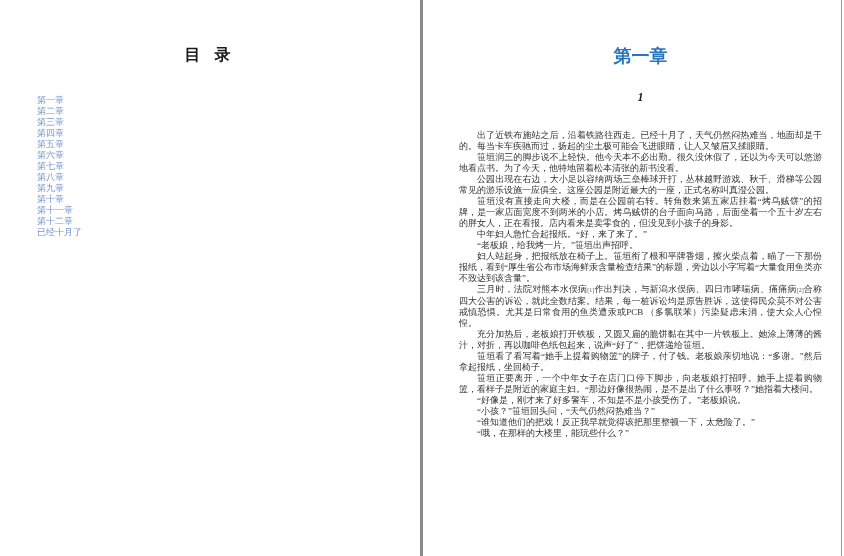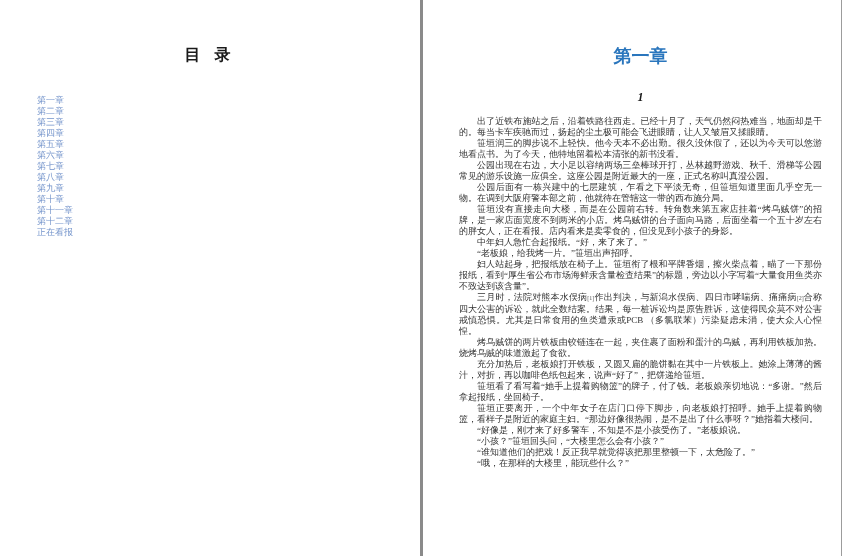--- a/index.html
+++ b/index.html
@@ -81,21 +81,21 @@
   }
   .section-num {
     margin-top: 22px;
     text-align: center;
     font-size: 12px;
     font-weight: bold;
     font-style: italic;
     color: #1a1a1a;
   }
   .chapter-body {
-    margin-top: 11px;
+    margin-top: 25px;
     font-size: 9px;
     line-height: 11px;
     color: #333333;
     text-align: justify;
   }
   .para {
     margin: 0;
     text-indent: 2em;
   }
   .fn {
@@ -119,46 +119,44 @@
         <a class="toc-link">第三章</a>
         <a class="toc-link">第四章</a>
         <a class="toc-link">第五章</a>
         <a class="toc-link">第六章</a>
         <a class="toc-link">第七章</a>
         <a class="toc-link">第八章</a>
         <a class="toc-link">第九章</a>
         <a class="toc-link">第十章</a>
         <a class="toc-link">第十一章</a>
         <a class="toc-link">第十二章</a>
-        <a class="toc-link">正在看报</a>
+        <a class="toc-link">已经十月了</a>
       </nav>
   </div>
 
   <div class="seam"></div>
 
   <div class="page page-right">
     <h2 class="chapter-title">第一章</h2>
     <div class="section-num">1</div>
     <div class="chapter-body">
 
     <p class="para">出了近铁布施站之后，沿着铁路往西走。已经十月了，天气仍然闷热难当，地面却是干的。每当卡车疾驰而过，扬起的尘土极可能会飞进眼睛，让人又皱眉又揉眼睛。</p>
         <p class="para">笹垣润三的脚步说不上轻快。他今天本不必出勤。很久没休假了，还以为今天可以悠游地看点书。为了今天，他特地留着松本清张的新书没看。</p>
         <p class="para">公园出现在右边，大小足以容纳两场三垒棒球开打，丛林越野游戏、秋千、滑梯等公园常见的游乐设施一应俱全。这座公园是附近最大的一座，正式名称叫真澄公园。</p>
-        <p class="para">公园后面有一栋兴建中的七层建筑，乍看之下平淡无奇，但笹垣知道里面几乎空无一物。在调到大阪府警本部之前，他就待在管辖这一带的西布施分局。</p>
         <p class="para">笹垣没有直接走向大楼，而是在公园前右转。转角数来第五家店挂着“烤乌贼饼”的招牌，是一家店面宽度不到两米的小店。烤乌贼饼的台子面向马路，后面坐着一个五十岁左右的胖女人，正在看报。店内看来是卖零食的，但没见到小孩子的身影。</p>
         <p class="para">中年妇人急忙合起报纸。“好，来了来了。”</p>
         <p class="para">“老板娘，给我烤一片。”笹垣出声招呼。</p>
         <p class="para">妇人站起身，把报纸放在椅子上。笹垣衔了根和平牌香烟，擦火柴点着，瞄了一下那份报纸，看到“厚生省公布市场海鲜汞含量检查结果”的标题，旁边以小字写着“大量食用鱼类亦不致达到该含量”。</p>
         <p class="para">三月时，法院对熊本水俣病<span class="fn">[1]</span>作出判决，与新潟水俣病、四日市哮喘病、痛痛病<span class="fn">[2]</span>合称四大公害的诉讼，就此全数结案。结果，每一桩诉讼均是原告胜诉，这使得民众莫不对公害戒慎恐惧。尤其是日常食用的鱼类遭汞或PCB （多氯联苯）污染疑虑未消，使大众人心惶惶。</p>
-        <p class="para">烤乌贼饼的两片铁板由铰链连在一起，夹住裹了面粉和蛋汁的乌贼，再利用铁板加热。烧烤乌贼的味道激起了食欲。</p>
         <p class="para">充分加热后，老板娘打开铁板，又圆又扁的脆饼黏在其中一片铁板上。她涂上薄薄的酱汁，对折，再以咖啡色纸包起来，说声“好了”，把饼递给笹垣。</p>
         <p class="para">笹垣看了看写着“她手上提着购物篮”的牌子，付了钱。老板娘亲切地说：“多谢。”然后拿起报纸，坐回椅子。</p>
         <p class="para">笹垣正要离开，一个中年女子在店门口停下脚步，向老板娘打招呼。她手上提着购物篮，看样子是附近的家庭主妇。“那边好像很热闹，是不是出了什么事呀？”她指着大楼问。</p>
         <p class="para">“好像是，刚才来了好多警车，不知是不是小孩受伤了。”老板娘说。</p>
-        <p class="para">“小孩？”笹垣回头问，“大楼里怎么会有小孩？”</p>
+        <p class="para">“小孩？”笹垣回头问，“天气仍然闷热难当？”</p>
         <p class="para">“谁知道他们的把戏！反正我早就觉得该把那里整顿一下，太危险了。”</p>
         <p class="para">“哦，在那样的大楼里，能玩些什么？”</p>
       </div>
   </div>
 
   <div class="edge-line"></div>
 
 </div>
 
 </body></html>

